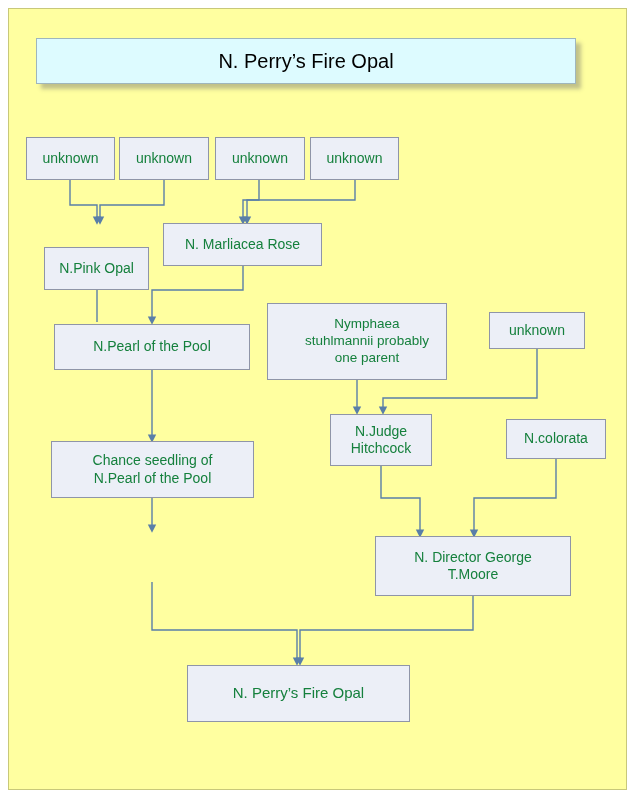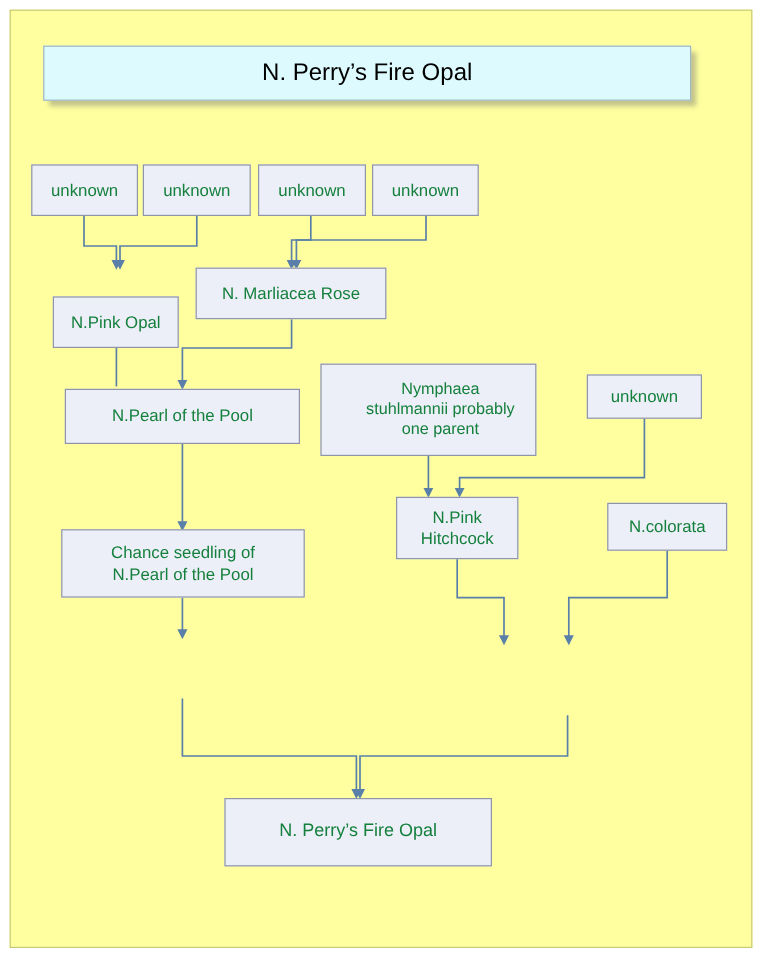--- a/index.html
+++ b/index.html
@@ -148,31 +148,35 @@
     <span>Nymphaea
 stuhlmannii probably
 one parent</span>
   </div>
 
   <div class="node" style="left:489px; top:312px; width:96px; height:37px;">
     <span>unknown</span>
   </div>
 
   <div class="node" style="left:330px; top:414px; width:102px; height:52px;">
-    <span>N.Pink
+    <span>N.Judge
 Hitchcock</span>
   </div>
 
   <div class="node" style="left:506px; top:419px; width:100px; height:40px;">
     <span>N.colorata</span>
   </div>
 
   <div class="node" style="left:51px; top:441px; width:203px; height:57px;">
     <span>Chance seedling of
 N.Pearl of the Pool</span>
   </div>
 
 
+  <div class="node" style="left:375px; top:536px; width:196px; height:60px;">
+    <span>N. Director George
+T.Moore</span>
+  </div>
 
   <div class="node" style="left:187px; top:665px; width:223px; height:57px; font-size:15px;">
     <span>N. Perry’s Fire Opal</span>
   </div>
 </div>
 
 </body></html>

